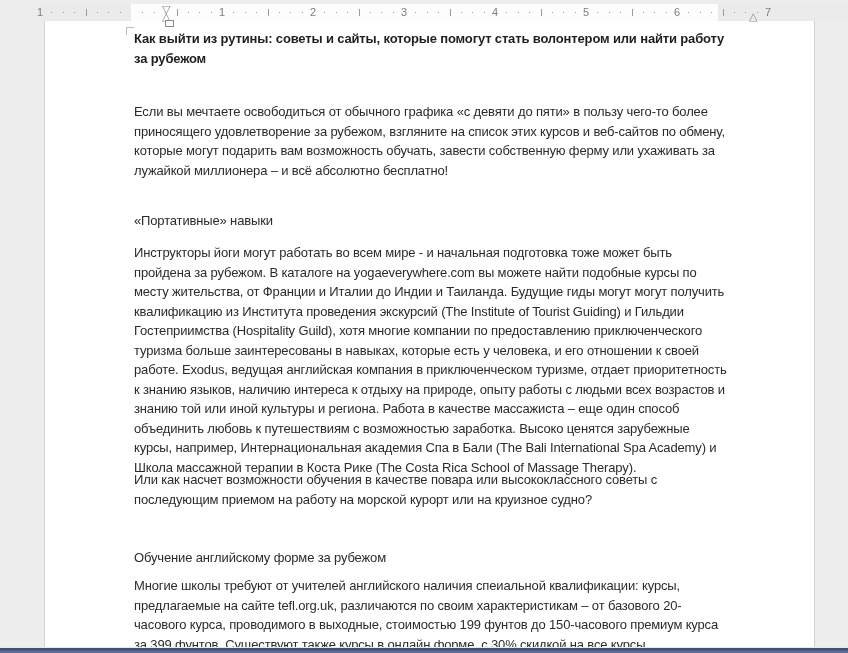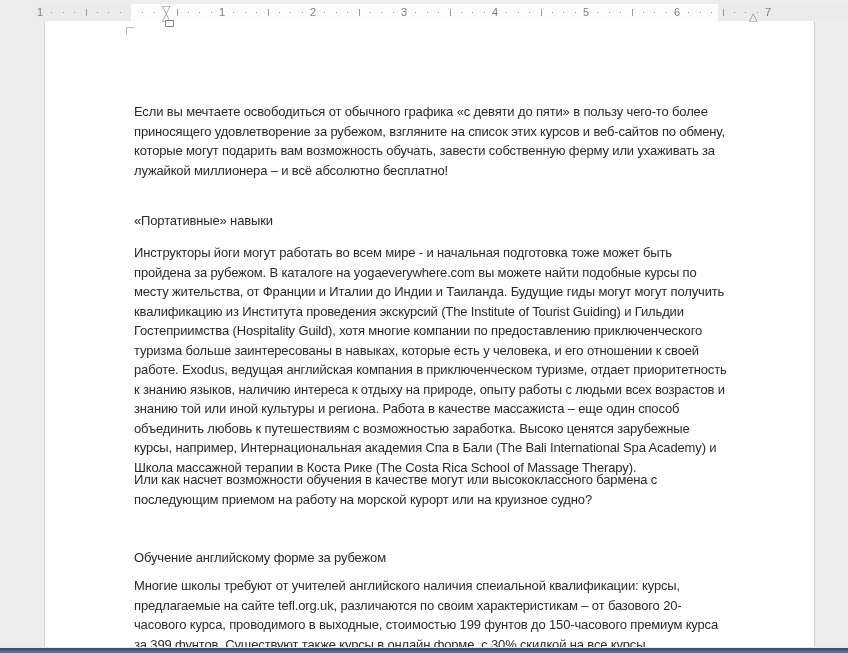--- a/index.html
+++ b/index.html
@@ -147,28 +147,29 @@
       <span class="marker tri-up">△</span>
       <span class="indent-box"></span>
     </div>
 
     <span class="marker right-indent">△</span>
   </div>
 
   <div class="page">
     <div class="crop-mark"></div>
 
+    <div class="tblock doc-title" style="top:8px;">Как выйти из рутины: советы и сайты, которые помогут стать волонтером или найти работу за рубежом</div>
 
     <div class="tblock" style="top:190px;">«Портативные» навыки</div>
 
     <div class="tblock" style="top:81px;">Если вы мечтаете освободиться от обычного графика «с девяти до пяти» в пользу чего-то более приносящего удовлетворение за рубежом, взгляните на список этих курсов и веб-сайтов по обмену, которые могут подарить вам возможность обучать, завести собственную ферму или ухаживать за лужайкой миллионера – и всё абсолютно бесплатно!</div>
 
     <div class="tblock" style="top:222px;">Инструкторы йоги могут работать во всем мире - и начальная подготовка тоже может быть пройдена за рубежом. В каталоге на yogaeverywhere.com вы можете найти подобные курсы по месту жительства, от Франции и Италии до Индии и Таиланда. Будущие гиды могут могут получить квалификацию из Института проведения экскурсий (The Institute of Tourist Guiding) и Гильдии Гостеприимства (Hospitality Guild), хотя многие компании по предоставлению приключенческого туризма больше заинтересованы в навыках, которые есть у человека, и его отношении к своей работе. Exodus, ведущая английская компания в приключенческом туризме, отдает приоритетность к знанию языков, наличию интереса к отдыху на природе, опыту работы с людьми всех возрастов и знанию той или иной культуры и региона. Работа в качестве массажиста – еще один способ объединить любовь к путешествиям с возможностью заработка. Высоко ценятся зарубежные курсы, например, Интернациональная академия Спа в Бали (The Bali International Spa Academy) и Школа массажной терапии в Коста Рике (The Costa Rica School of Massage Therapy).</div>
 
-    <div class="tblock" style="top:449px;">Или как насчет возможности обучения в качестве могут или высококлассного бармена с последующим приемом на работу на морской курорт или на круизное судно?</div>
+    <div class="tblock" style="top:449px;">Или как насчет возможности обучения в качестве повара или высококлассного советы с последующим приемом на работу на морской курорт или на круизное судно?</div>
 
     <div class="tblock" style="top:527px;">Обучение английскому форме за рубежом</div>
 
     <div class="tblock" style="top:555px;"><span>Многие школы требуют от учителей английского наличия спеиальной квалификации: курсы, предлагаемые на сайте </span><span class="squiggle">tefl</span><span>.org.</span><span class="squiggle">uk</span><span>, различаются по своим характеристикам – от базового 20-часового курса, проводимого в выходные, стоимостью 199 фунтов до 150-часового премиум курса за 399 фунтов. Существуют также курсы в онлайн форме, с 30% скидкой на все курсы,</span></div>
   </div>
 
   <div class="bottom-bar"></div>
 </div>
 
 </body></html>

